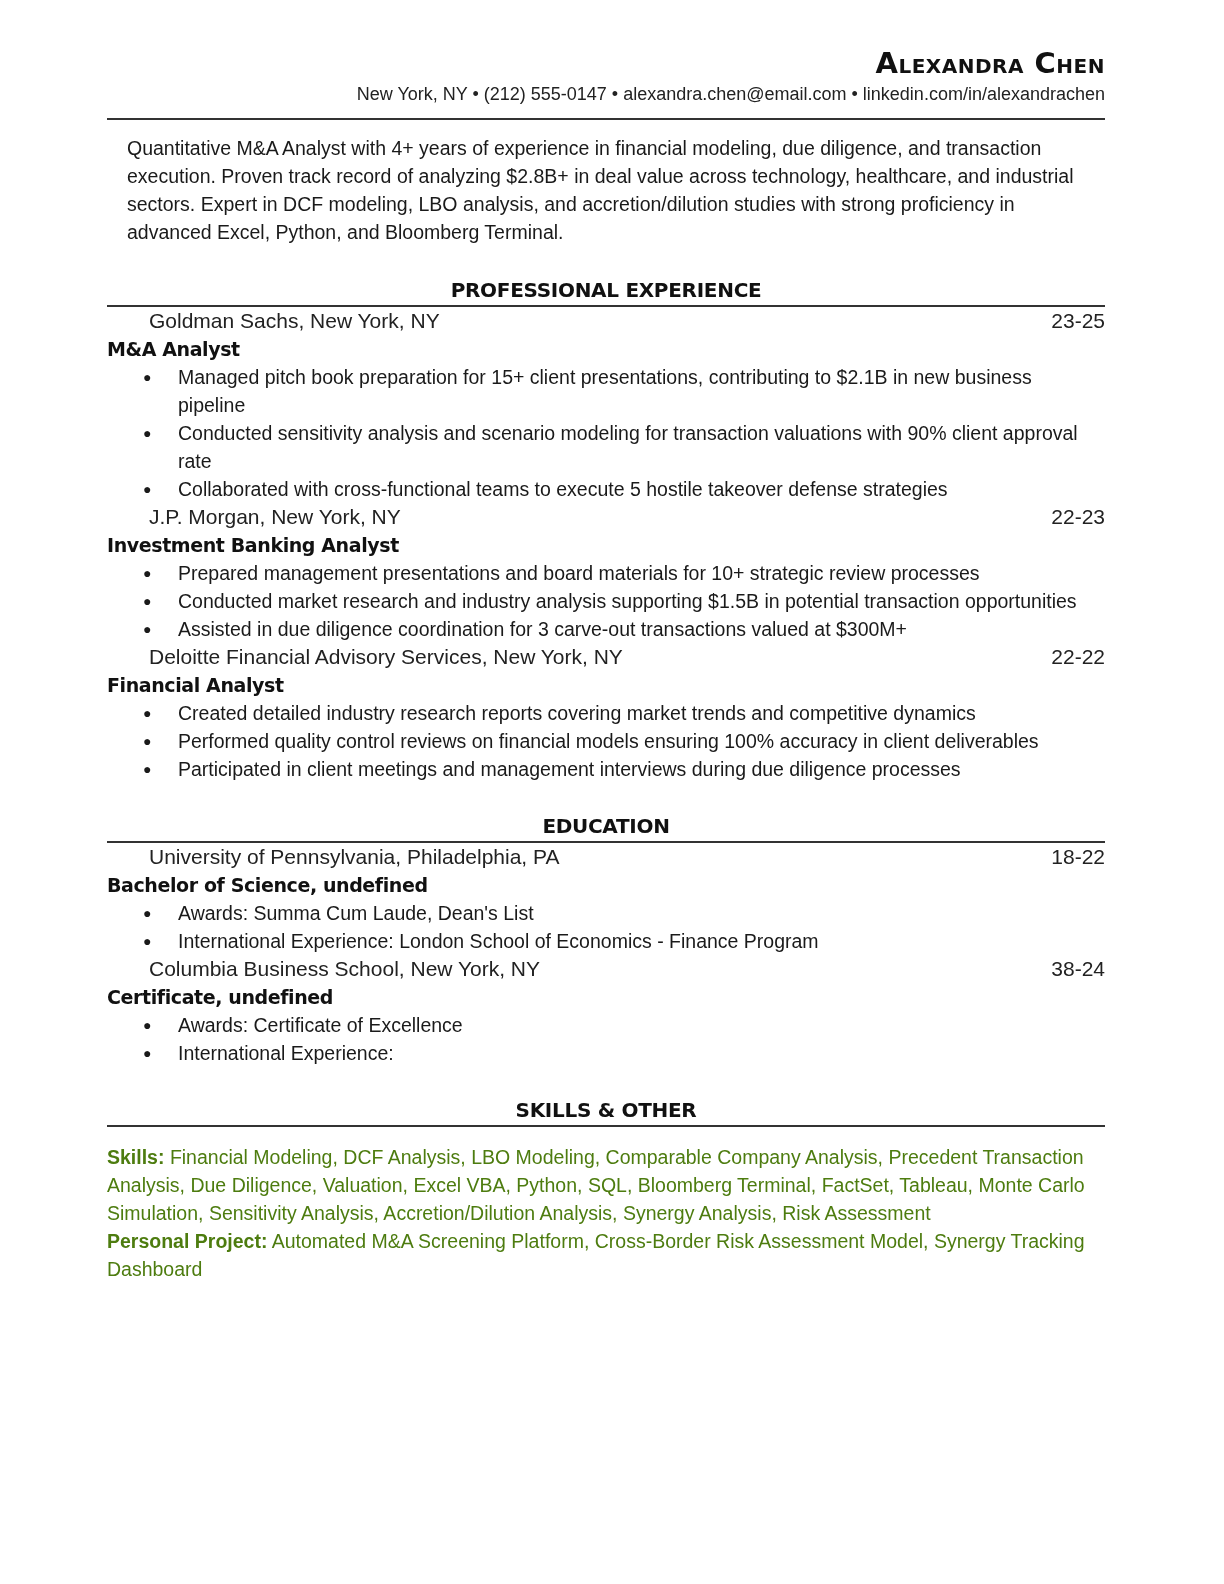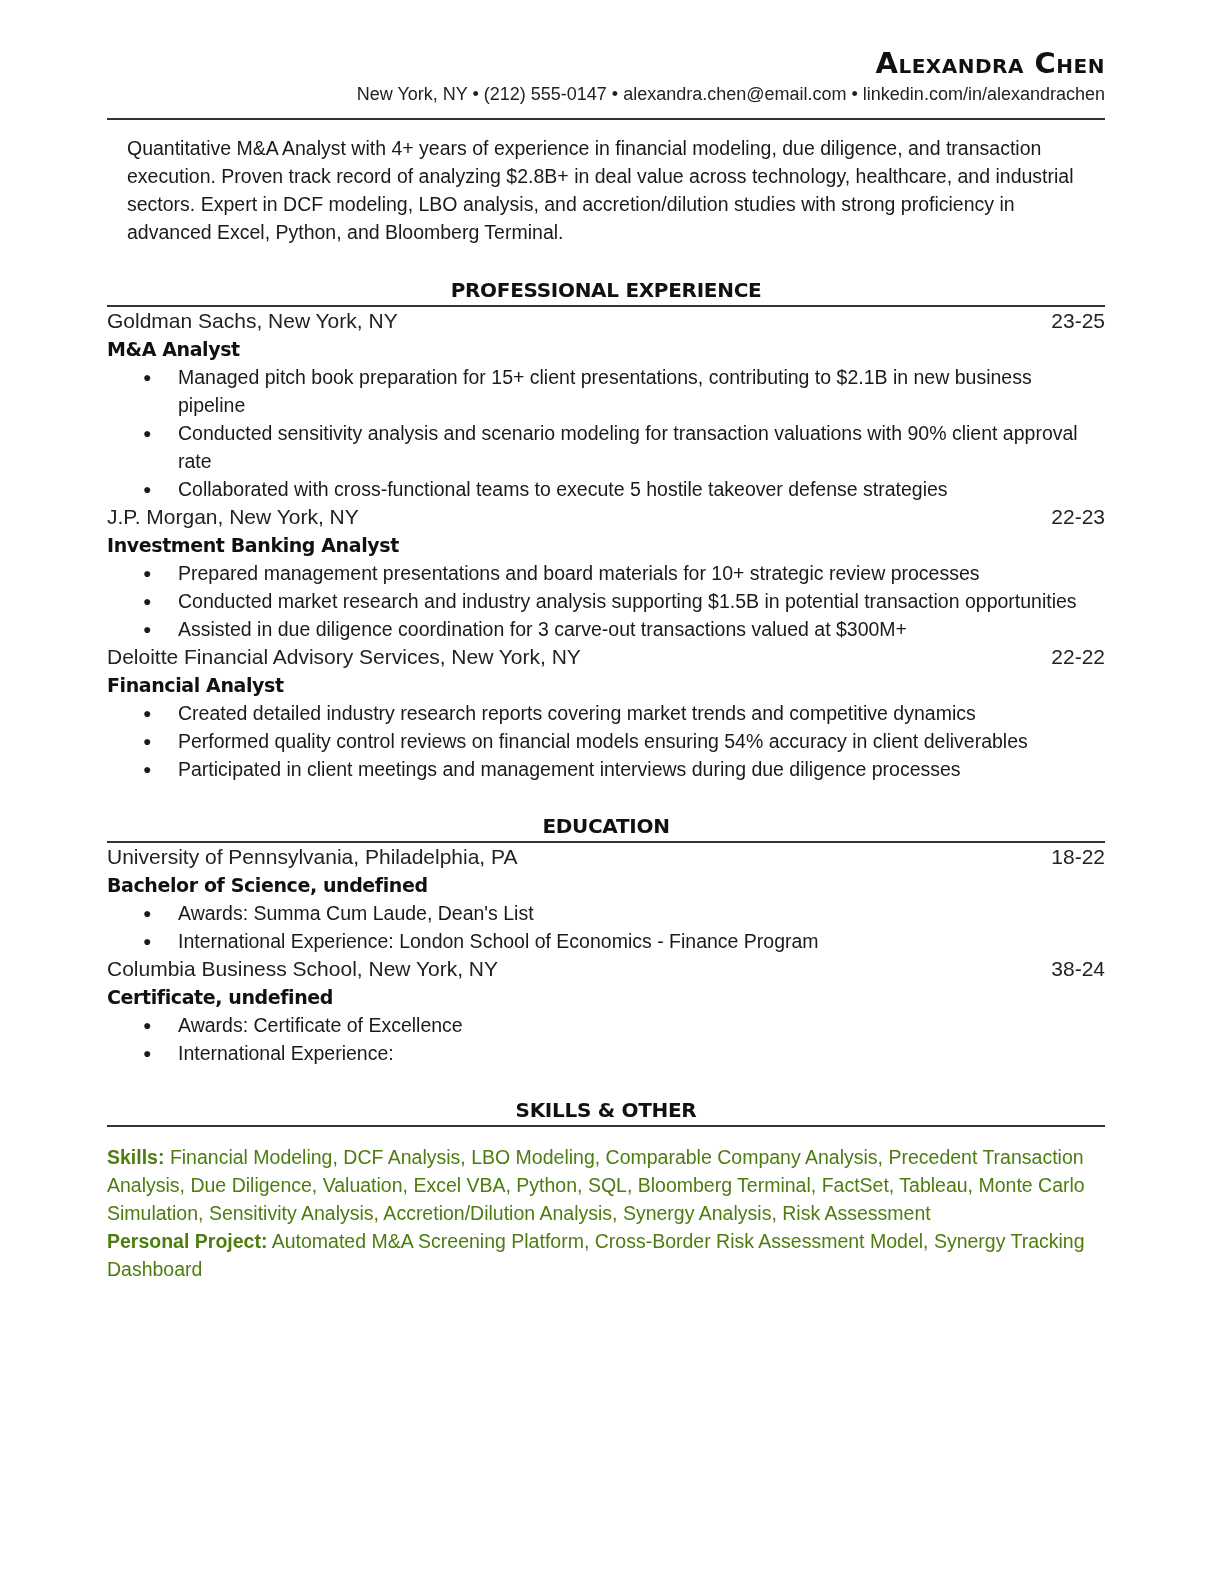--- a/index.html
+++ b/index.html
@@ -23,21 +23,21 @@
     .section-title {
       text-align: center; font-weight: bold; font-size: 20px; line-height: 26px;
       margin-top: 30px; margin-bottom: 2px; font-family: "DejaVu Sans", sans-serif;
       letter-spacing: -0.3px;
     }
     .section-title.first { margin-top: 31px; }
     .entry-head {
       display: flex; justify-content: space-between; align-items: baseline;
       font-size: 21px; line-height: 28px; color: #222;
     }
-    .entry-head .org { font-weight: normal; }
+    .entry-head .org { font-weight: normal; margin-left: 42px; }
     .entry-head .dates { font-weight: normal; }
     .role { font-weight: bold; font-size: 19px; line-height: 28px; font-family: "DejaVu Sans", sans-serif; letter-spacing: -0.4px; }
     ul.bullets { list-style: none; margin: 0; padding: 0; }
     ul.bullets li {
       position: relative; padding-left: 71px; font-size: 19.5px; line-height: 28px; color: #1a1a1a;
       padding-right: 4px;
     }
     ul.bullets li .dot {
       position: absolute; left: 36px; top: 0; font-size: 14px; line-height: 28px;
     }
@@ -82,21 +82,21 @@
       </ul>
     </div>
     <div>
       <div class="entry-head">
         <span class="org">Deloitte Financial Advisory Services, New York, NY</span>
         <span class="dates">22-22</span>
       </div>
       <div class="role">Financial Analyst</div>
       <ul class="bullets">
         <li><span class="dot">●</span><span>Created detailed industry research reports covering market trends and competitive dynamics</span></li>
-        <li><span class="dot">●</span><span>Performed quality control reviews on financial models ensuring 54% accuracy in client deliverables</span></li>
+        <li><span class="dot">●</span><span>Performed quality control reviews on financial models ensuring 100% accuracy in client deliverables</span></li>
         <li><span class="dot">●</span><span>Participated in client meetings and management interviews during due diligence processes</span></li>
       </ul>
     </div>
   </div>
 
   <div class="section-title">EDUCATION</div>
   <div class="rule"></div>
   <div>
     <div>
       <div class="entry-head">

